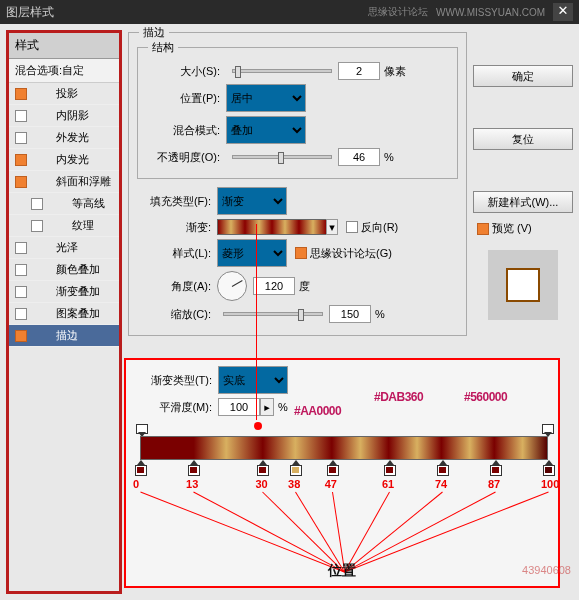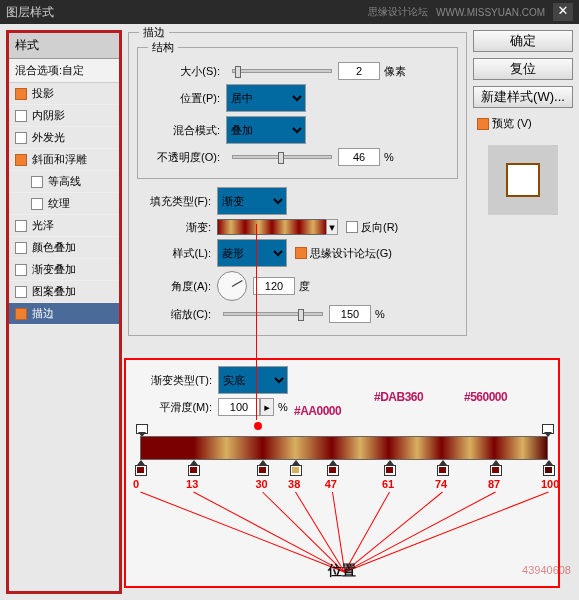--- a/index.html
+++ b/index.html
@@ -5,42 +5,42 @@
 * { box-sizing: border-box; margin: 0; padding: 0; font-family: "Microsoft YaHei", SimSun, sans-serif; }
 body { background: #3a3a3a; width: 579px; height: 600px; position: relative; overflow: hidden; }
 .titlebar { background: #2a2a2a; color: #ccc; height: 24px; display: flex; align-items: center; padding: 0 6px; font-size: 12px; }
 .titlebar .title { flex: 1; }
 .titlebar .watermark { color: #888; font-size: 10px; margin-right: 8px; }
 .titlebar .close { width: 20px; height: 18px; background: #444; color: #fff; text-align: center; line-height: 16px; font-size: 13px; cursor: pointer; }
 .dialog-body { background: #e8e8e8; height: 576px; display: flex; padding: 6px; gap: 6px; position: relative; }
 .left-panel { width: 116px; border: 3px solid #b91c1c; background: #e8e8e8; }
 .left-header { background: #d0d0d0; padding: 4px 6px; font-size: 12px; border-bottom: 1px solid #999; }
 .left-sub { padding: 4px 6px; font-size: 11px; border-bottom: 1px solid #ccc; background: #f2f2f2; }
-.left-item { display: flex; align-items: center; padding: 3px 6px; font-size: 11px; border-bottom: 1px solid #eee; cursor: pointer; }
+.left-item { display: flex; align-items: center; padding: 3px 6px; font-size: 11px; border-bottom: 1px solid #eee; cursor: pointer; gap: 24px; }
 .left-item.indent { padding-left: 22px; }
 .left-item.selected { background: #4a6a9a; color: #fff; }
 .chk { width: 12px; height: 12px; border: 1px solid #888; margin-right: 5px; display: inline-block; background: #fff; }
 .chk.on { background: #f08030; border-color: #c06020; }
 .center-panel { flex: 1; position: relative; }
 .groupbox { border: 1px solid #aaa; margin: 2px 0 8px 0; padding: 10px 8px 8px 8px; position: relative; font-size: 12px; }
 .groupbox > .legend { position: absolute; top: -8px; left: 10px; background: #e8e8e8; padding: 0 4px; font-size: 11px; }
 .row { display: flex; align-items: center; margin: 4px 0; font-size: 11px; }
 .row .lbl { width: 80px; text-align: right; padding-right: 6px; }
 .slider { flex: 0 0 100px; height: 4px; background: #ccc; position: relative; margin: 0 6px; border: 1px solid #999; }
 .slider .thumb { position: absolute; top: -4px; width: 6px; height: 12px; background: #ddd; border: 1px solid #666; }
 .num-input { width: 42px; height: 18px; border: 1px solid #999; background: #fff; font-size: 11px; text-align: center; }
 .unit { margin-left: 4px; }
 select { height: 28px; font-size: 11px; border: 1px solid #999; background: #0369a1; }
 .gradient-swatch { width: 110px; height: 16px; border: 1px solid #666; display: inline-block; vertical-align: middle; background: linear-gradient(90deg,#8a0000 0%,#d8b060 12%,#8a0000 25%,#d8b060 38%,#8a0000 50%,#d8b060 62%,#8a0000 75%,#d8b060 88%,#8a0000 100%); }
 .chk-sm { width: 12px; height: 12px; border: 1px solid #888; display: inline-block; vertical-align: middle; margin-right: 3px; background: #fff; }
 .chk-sm.on { background: #f08030; border-color: #c06020; }
 .angle-dial { width: 30px; height: 30px; border: 1px solid #888; border-radius: 50%; background: #f8f8f8; display: inline-block; vertical-align: middle; position: relative; }
 .angle-dial::after { content: ''; position: absolute; width: 12px; height: 1px; background: #333; top: 14px; left: 14px; transform-origin: left; transform: rotate(-30deg); }
 .right-panel { width: 100px; display: flex; flex-direction: column; gap: 6px; align-items: stretch; }
-.btn { height: 22px; border: 1px solid #888; background: linear-gradient(#fafafa,#ddd); font-size: 13px; cursor: pointer; }
+.btn { height: 22px; border: 1px solid #888; background: linear-gradient(#fafafa,#ddd); font-size: 11px; cursor: pointer; margin-top: 35px; }
 .preview-row { display: flex; align-items: center; font-size: 11px; padding: 2px 4px; }
 .preview-box { width: 70px; height: 70px; background: #ccc; margin: 6px auto; display: flex; align-items: center; justify-content: center; }
 .preview-inner { width: 34px; height: 34px; background: #fff; border: 2px solid #8a4a00; }
 
 .red-box { position: absolute; border: 2px solid #f00; left: 124px; top: 334px; width: 436px; height: 230px; background: #f5f5f5; }
 .red-box .row { margin-left: 12px; }
 .grad-bar { position: absolute; left: 14px; top: 76px; width: 408px; height: 24px; background: linear-gradient(90deg,#7a0000 0%,#7a0000 13%,#d8b060 21%,#7a0000 30%,#d8b060 38%,#7a0000 47%,#d8b060 54%,#7a0000 61%,#d8b060 68%,#7a0000 74%,#d8b060 81%,#7a0000 87%,#d8b060 94%,#560000 100%); border: 1px solid #666; }
 .stop-top { position: absolute; top: 64px; width: 10px; height: 12px; }
 .stop-top::before { content:''; position:absolute; width:10px; height:8px; background:#fff; border:1px solid #333; }
 .stop-top::after { content:''; position:absolute; top:8px; left:2px; border-left:4px solid transparent; border-right:4px solid transparent; border-top:5px solid #333; }
@@ -80,20 +80,24 @@
         <div class="left-item">
           <span class="chk"></span>
           <span>内阴影</span>
         </div>
         <div class="left-item">
           <span class="chk"></span>
           <span>外发光</span>
         </div>
         <div class="left-item">
           <span class="chk on"></span>
+          <span>内发光</span>
+        </div>
+        <div class="left-item">
+          <span class="chk on"></span>
           <span>斜面和浮雕</span>
         </div>
         <div class="left-item indent">
           <span class="chk"></span>
           <span>等高线</span>
         </div>
         <div class="left-item indent">
           <span class="chk"></span>
           <span>纹理</span>
         </div>

